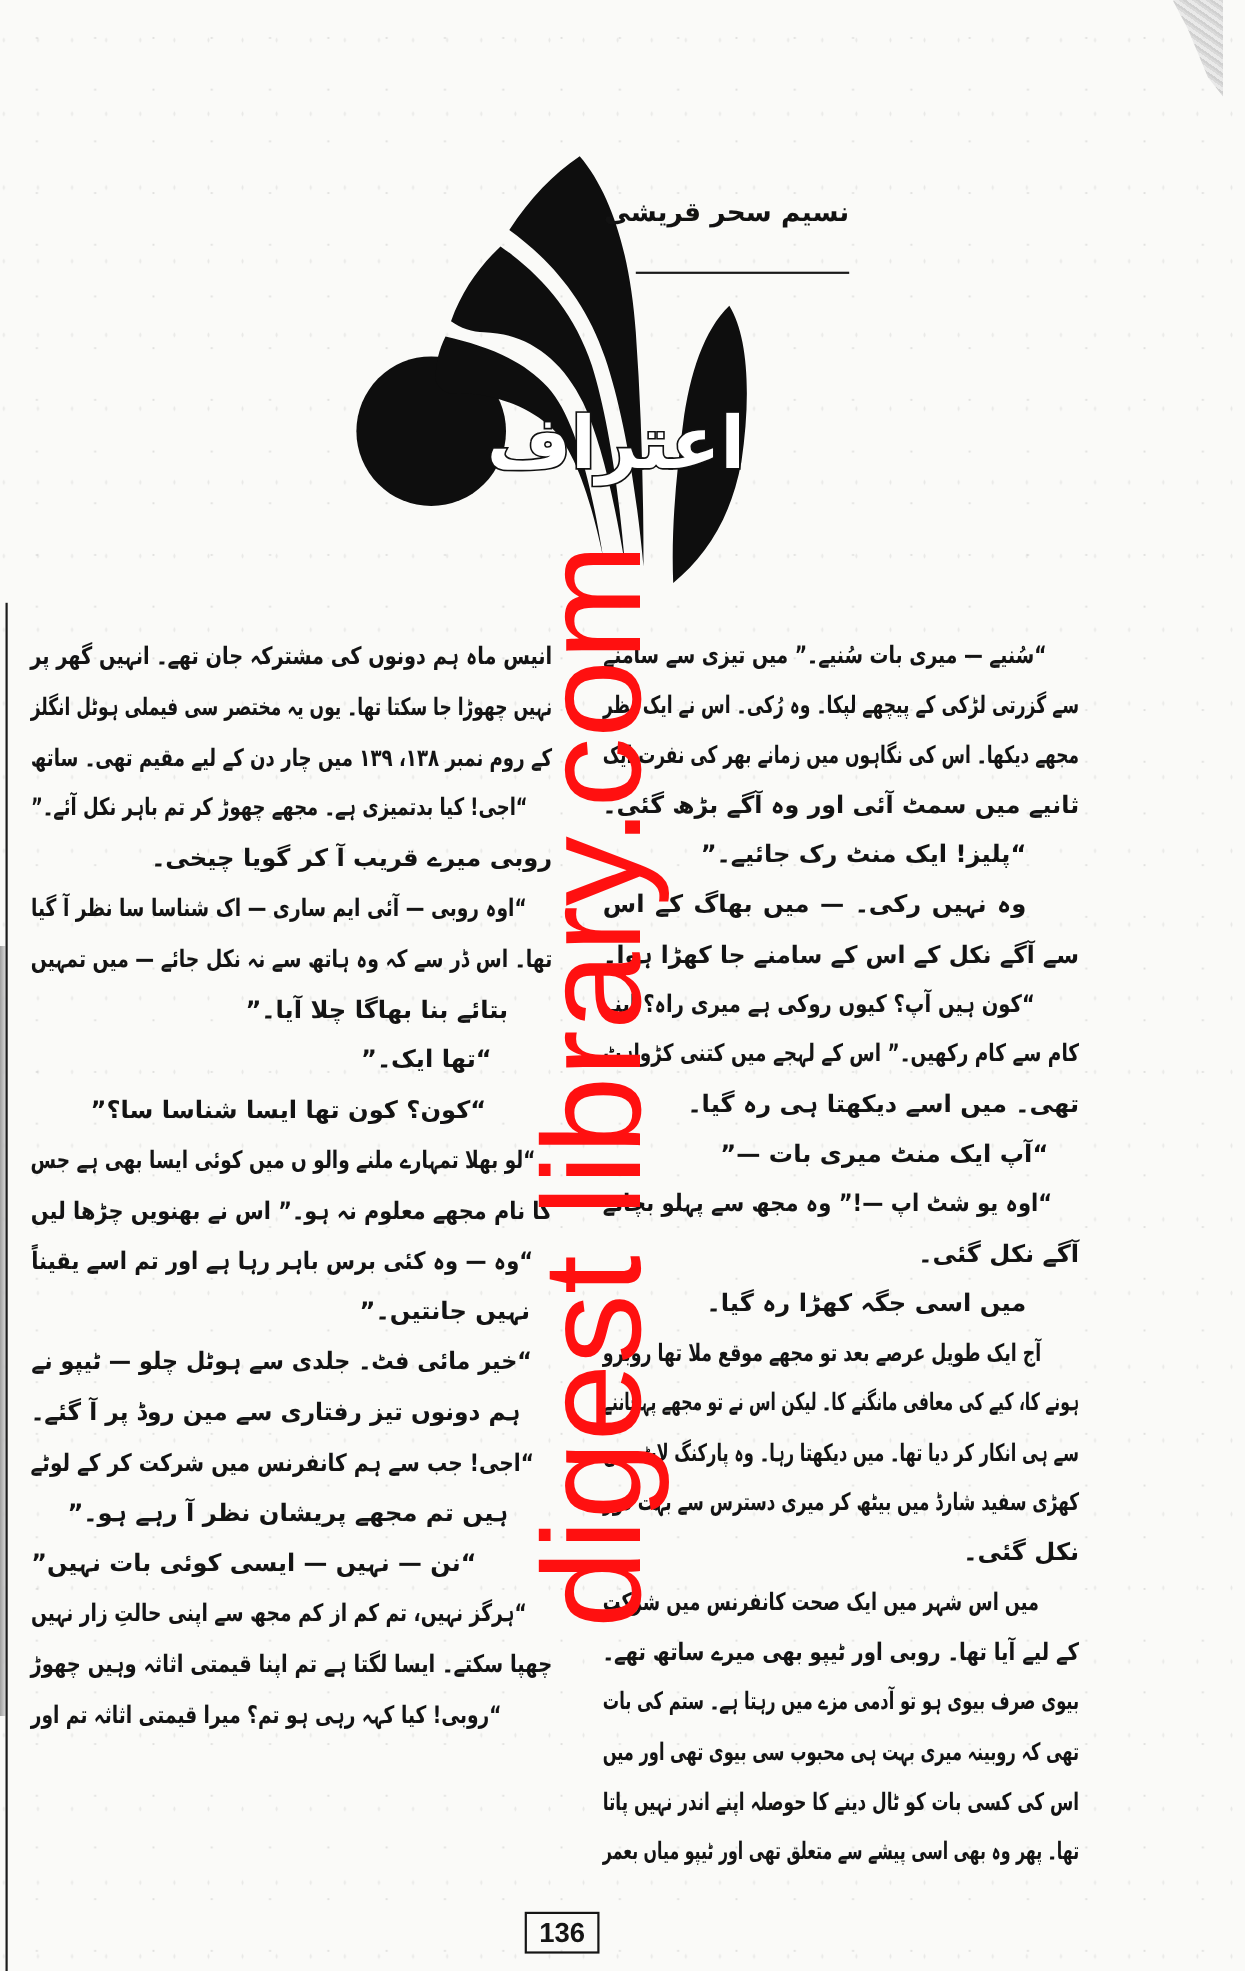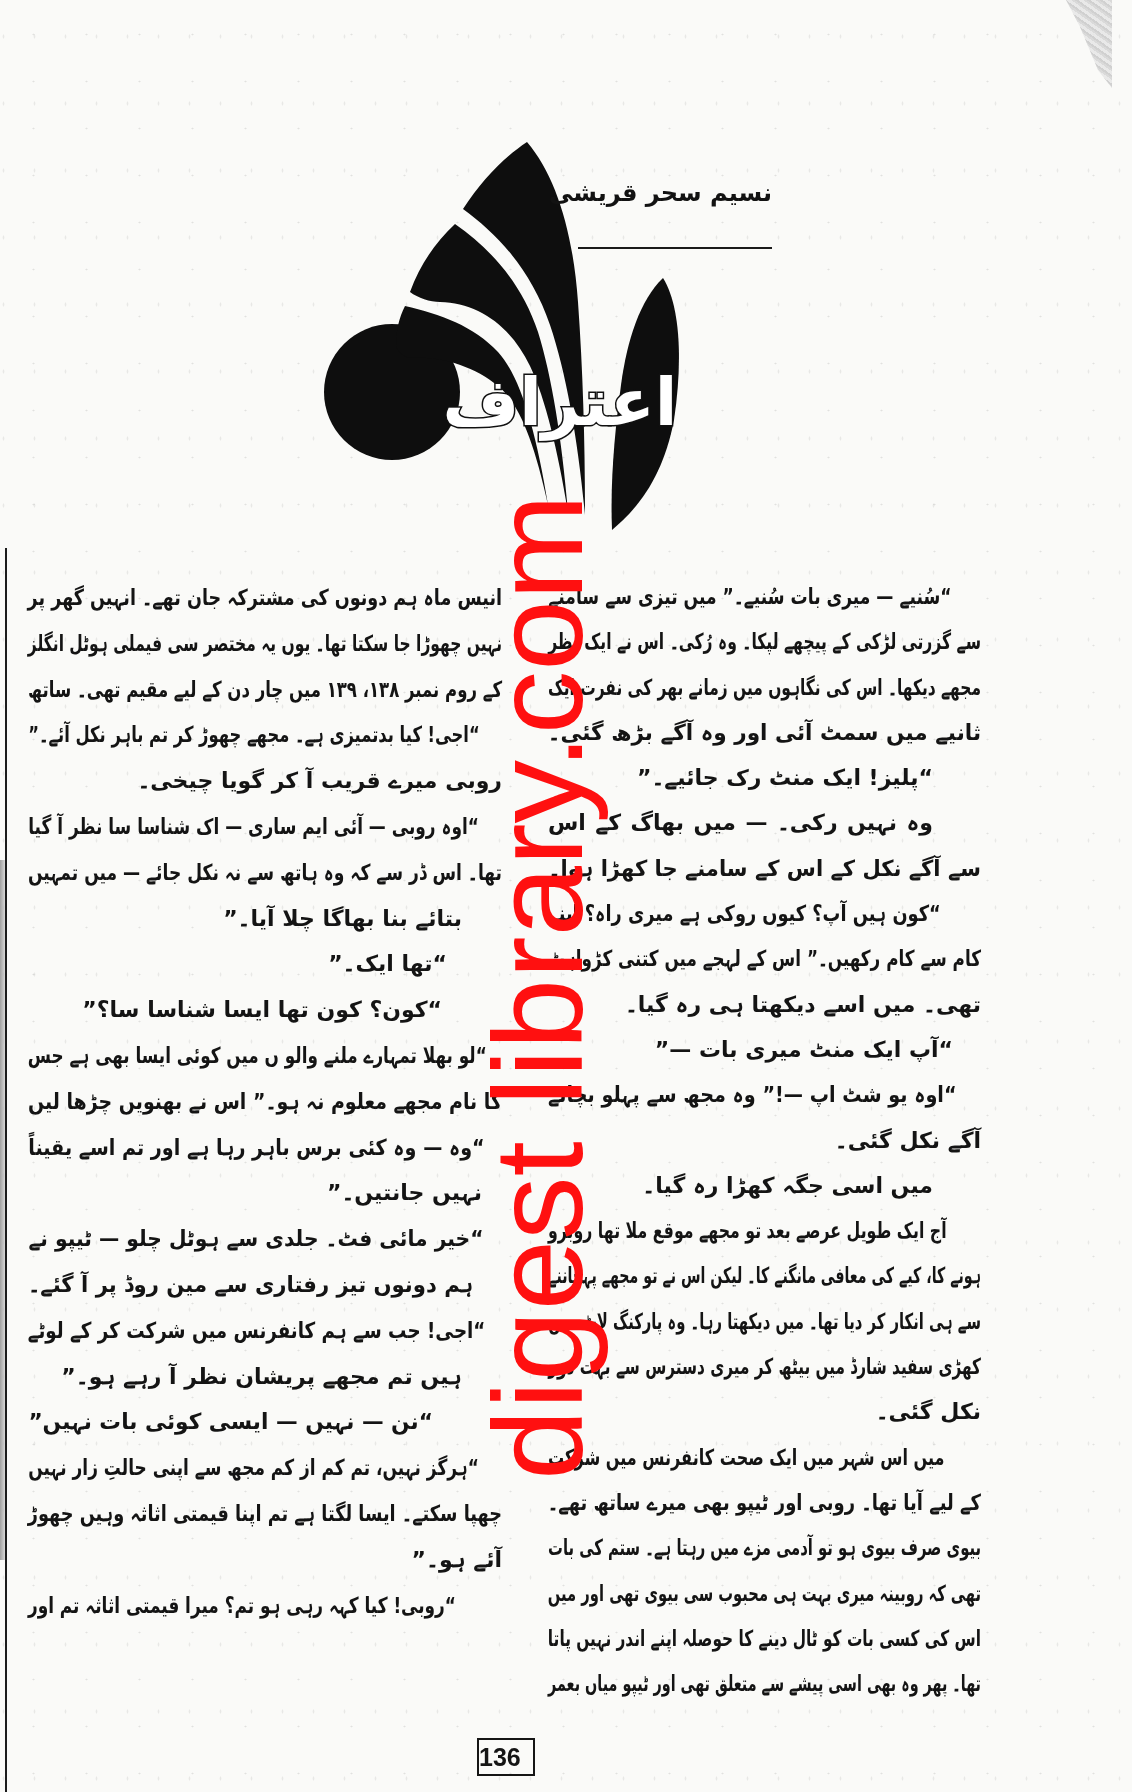--- a/index.html
+++ b/index.html
@@ -77,23 +77,24 @@
     position: absolute; left: 475px; top: 1480px;
     font-family: "Liberation Sans", sans-serif;
     font-size: 127px; line-height: 1;
     color: #ff1010;
     white-space: nowrap;
     transform: rotate(-90deg);
     transform-origin: 0 0;
     z-index: 5;
   }
   .page-number {
-    position: absolute; left: 477px; top: 1738px; width: 58px; height: 38px;
+    position: absolute; left: 477px; top: 1738px; width: 68px; height: 38px;
     box-sizing: border-box;
     border: 2px solid #151515;
+    text-align: center;
     font-family: "Liberation Sans", sans-serif; font-weight: bold;
     font-size: 25px; line-height: 34px; color: #151515;
   }
 </style>
 </head>
 <body>
 
 <div id="page">
 
   <div class="edge-shadow"></div>
@@ -155,20 +156,19 @@
     <div class="ln full" style="transform: scaleX(0.8618);">کا نام مجھے معلوم نہ ہو۔” اس نے بھنویں چڑھا لیں</div>
     <div class="ln full" style="padding-right: 20px; transform: scaleX(0.8697);">“وہ — وہ کئی برس باہر رہا ہے اور تم اسے یقیناً</div>
     <div class="ln short" style="padding-right:20px">نہیں جانتیں۔”</div>
     <div class="ln full" style="padding-right: 20px; transform: scaleX(0.9222);">“خیر مائی فٹ۔ جلدی سے ہوٹل چلو — ٹیپو نے</div>
     <div class="ln short" style="padding-right: 30px; transform: scaleX(0.9615);">ہم دونوں تیز رفتاری سے مین روڈ پر آ گئے۔</div>
     <div class="ln full" style="padding-right: 20px; transform: scaleX(0.8316);">“اجی! جب سے ہم کانفرنس میں شرکت کر کے لوٹے</div>
     <div class="ln short" style="padding-right:40px">ہیں تم مجھے پریشان نظر آ رہے ہو۔”</div>
     <div class="ln short" style="padding-right: 70px; transform: scaleX(0.9854);">“نن — نہیں — ایسی کوئی بات نہیں”</div>
     <div class="ln full" style="padding-right: 30px; transform: scaleX(0.7707);">“ہرگز نہیں، تم کم از کم مجھ سے اپنی حالتِ زار نہیں</div>
     <div class="ln full" style="transform: scaleX(0.8048);">چھپا سکتے۔ ایسا لگتا ہے تم اپنا قیمتی اثاثہ وہیں چھوڑ</div>
-    <div class="ln short">آئے ہو۔”</div>
     <div class="ln full" style="padding-right: 60px; transform: scaleX(0.7682);">“روبی! کیا کہہ رہی ہو تم؟ میرا قیمتی اثاثہ تم اور</div>
   </div>
 
   <div class="watermark">digest library.com</div>
 
   <div class="page-number">136</div>
 </div>
 
 </body></html>

